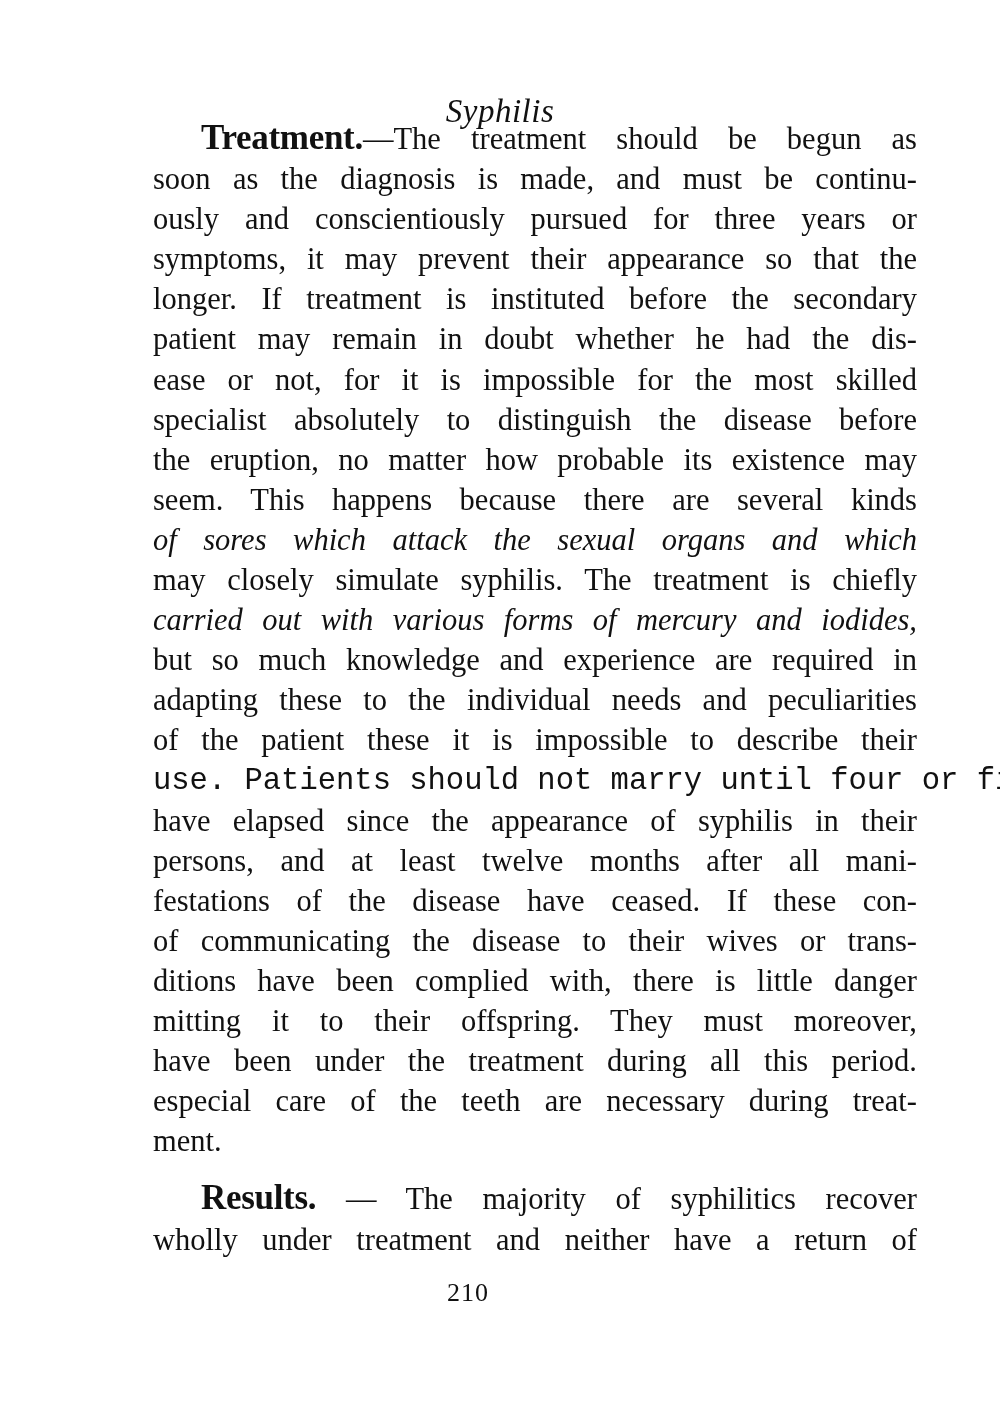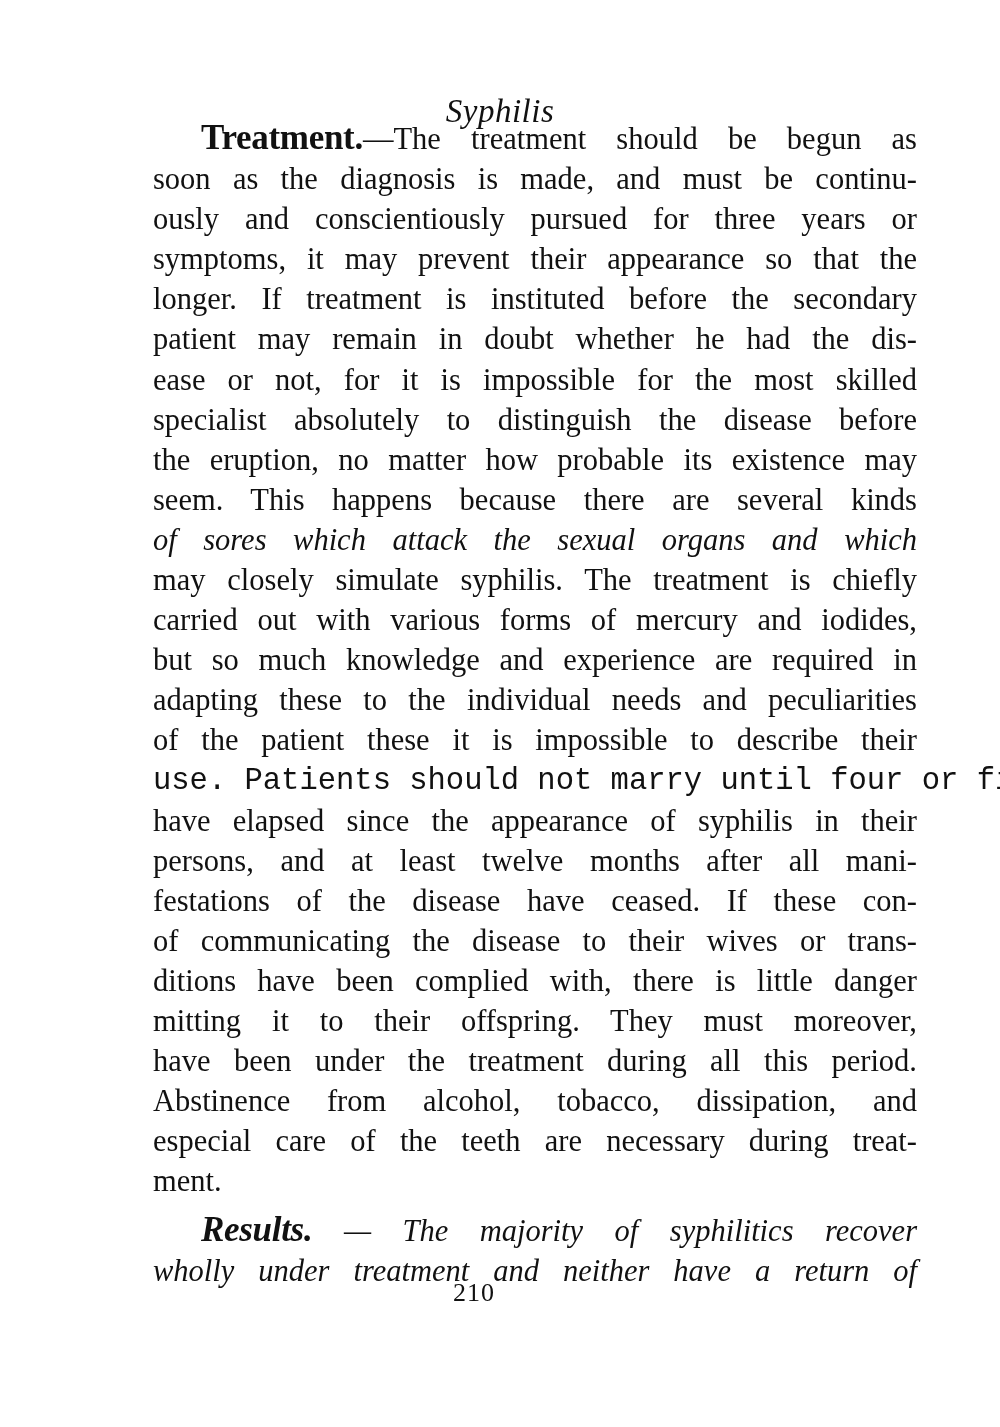--- a/index.html
+++ b/index.html
@@ -12,26 +12,26 @@
     .running-head {
       position: absolute; top: 48px; left: 0; width: 1000px;
       text-align: center; font-style: italic; font-size: 33px; letter-spacing: 0.5px; margin-top: 45px;
     }
     .body-text {
       position: absolute; left: 153px; top: 118px; width: 764px;
       font-size: 30.5px; line-height: 40.1px; text-align: justify;
       hyphens: manual;
     }
     .para { margin: 0; text-indent: 48px; }
-    .para + .para { margin-top: 8px; font-style: italic; }
+    .para + .para { margin-top: 17px; }
     .lead { font-weight: bold; font-size: 35px; letter-spacing: -0.3px; }
     .line { display: block; text-align: justify; text-align-last: justify; white-space: nowrap; }
     .line.last { text-align-last: left; }
     .folio {
-      position: absolute; top: 1278px; left: 10px; width: 928px;
+      position: absolute; top: 1278px; left: 4px; width: 928px;
       text-align: center; font-size: 26px; letter-spacing: 1px;
     }
   </style>
 </head>
 <body>
 
 <div class="page">
   <div class="running-head">Syphilis</div>
 
   <div class="body-text">
@@ -41,33 +41,32 @@
         <span class="line" style="text-indent: 0px;">ously and conscientiously pursued for three years or</span>
         <span class="line" style="text-indent: 0px;">symptoms, it may prevent their appearance so that the</span>
         <span class="line" style="text-indent: 0px;">longer. If treatment is instituted before the secondary</span>
         <span class="line" style="text-indent: 0px;">patient may remain in doubt whether he had the dis-</span>
         <span class="line" style="text-indent: 0px;">ease or not, for it is impossible for the most skilled</span>
         <span class="line" style="text-indent: 0px;">specialist absolutely to distinguish the disease before</span>
         <span class="line" style="text-indent: 0px;">the eruption, no matter how probable its existence may</span>
         <span class="line" style="text-indent: 0px;">seem. This happens because there are several kinds</span>
         <span class="line" style="text-indent: 0px; font-style: italic;">of sores which attack the sexual organs and which</span>
         <span class="line" style="text-indent: 0px;">may closely simulate syphilis. The treatment is chiefly</span>
-        <span class="line" style="text-indent: 0px;">carried out with various forms of mercury and iodides,</span>
+        <span class="line" style="text-indent: 0px; font-style: italic;">carried out with various forms of mercury and iodides,</span>
         <span class="line" style="text-indent: 0px;">but so much knowledge and experience are required in</span>
         <span class="line" style="text-indent: 0px;">adapting these to the individual needs and peculiarities</span>
         <span class="line" style="text-indent: 0px;">of the patient these it is impossible to describe their</span>
         <span class="line" style="text-indent: 0px; font-family: Liberation Mono, monospace;">use. Patients should not marry until four or five years</span>
         <span class="line" style="text-indent: 0px;">have elapsed since the appearance of syphilis in their</span>
         <span class="line" style="text-indent: 0px;">persons, and at least twelve months after all mani-</span>
         <span class="line" style="text-indent: 0px;">festations of the disease have ceased. If these con-</span>
         <span class="line" style="text-indent: 0px;">of communicating the disease to their wives or trans-</span>
         <span class="line" style="text-indent: 0px;">ditions have been complied with, there is little danger</span>
         <span class="line" style="text-indent: 0px;">mitting it to their offspring. They must moreover,</span>
         <span class="line" style="text-indent: 0px;">have been under the treatment during all this period.</span>
-        <span class="line" style="text-indent: 0px;">Abstinence from alcohol, tobacco, dissipation, and</span>
         <span class="line" style="text-indent: 0px;">especial care of the teeth are necessary during treat-</span>
         <span class="line last" style="text-indent: 0px;">ment.</span>
       </div>
     <div class="para" id="para1" style="text-indent: 0px;">
         <span class="line" style="text-indent: 48px;"><span class="lead">Results.</span> — The majority of syphilitics recover</span>
         <span class="line" style="text-indent: 0px;">wholly under treatment and neither have a return of</span>
       </div>
   </div>
 
   <div class="folio">210</div>

